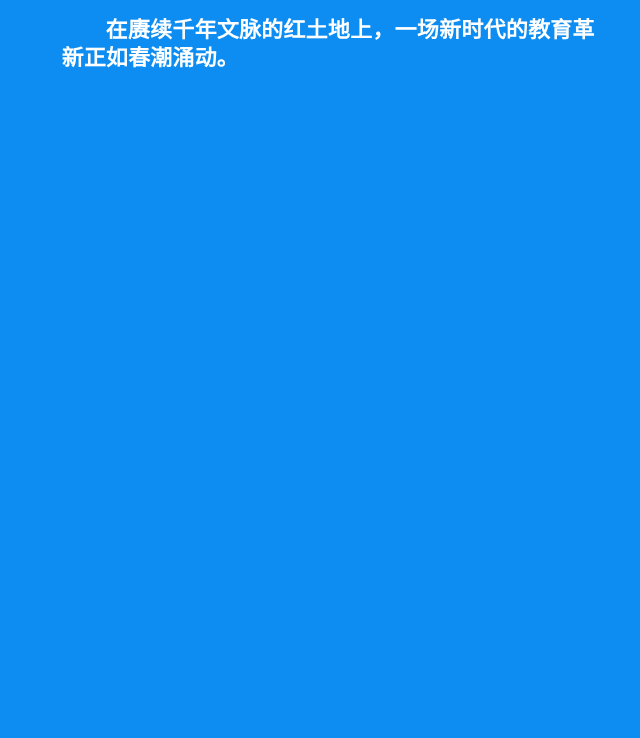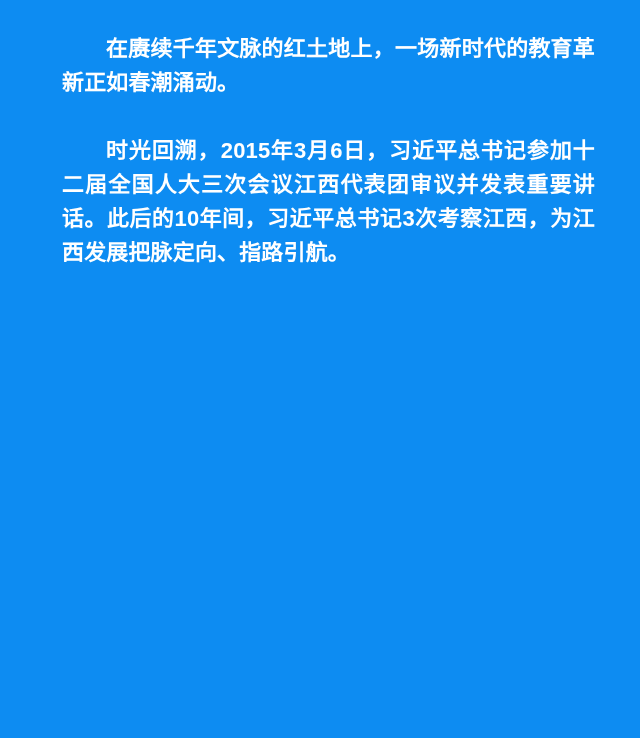--- a/index.html
+++ b/index.html
@@ -17,28 +17,27 @@
     font-family: "Liberation Sans", "DejaVu Sans", sans-serif;
   }
   .article {
     width: 640px;
     height: 738px;
     padding: 16px 45px 0 62px;
   }
   .article p {
     color: var(--fg);
     font-size: 22px;
-    line-height: 34px;
+    line-height: 28px;
     font-weight: 700;
     text-indent: 2em;
     text-align: justify;
-    margin: 16px 0 34px 0;
+    margin: 0 0 34px 0;
     letter-spacing: 0.15px;
     word-break: break-all;
   }
 </style>
 </head>
 <body>
 
 <div class="article">
   <p>在赓续千年文脉的红土地上，一场新时代的教育革新正如春潮涌动。</p>
-  <p>时光回溯，2015年3月6日，习近平总书记参加十二届全国人大三次会议江西代表团审议并发表重要讲话。此后的10年间，习近平总书记3次考察江西，为江西发展把脉定向、指路引航。</p>
 </div>
 
 </body></html>

